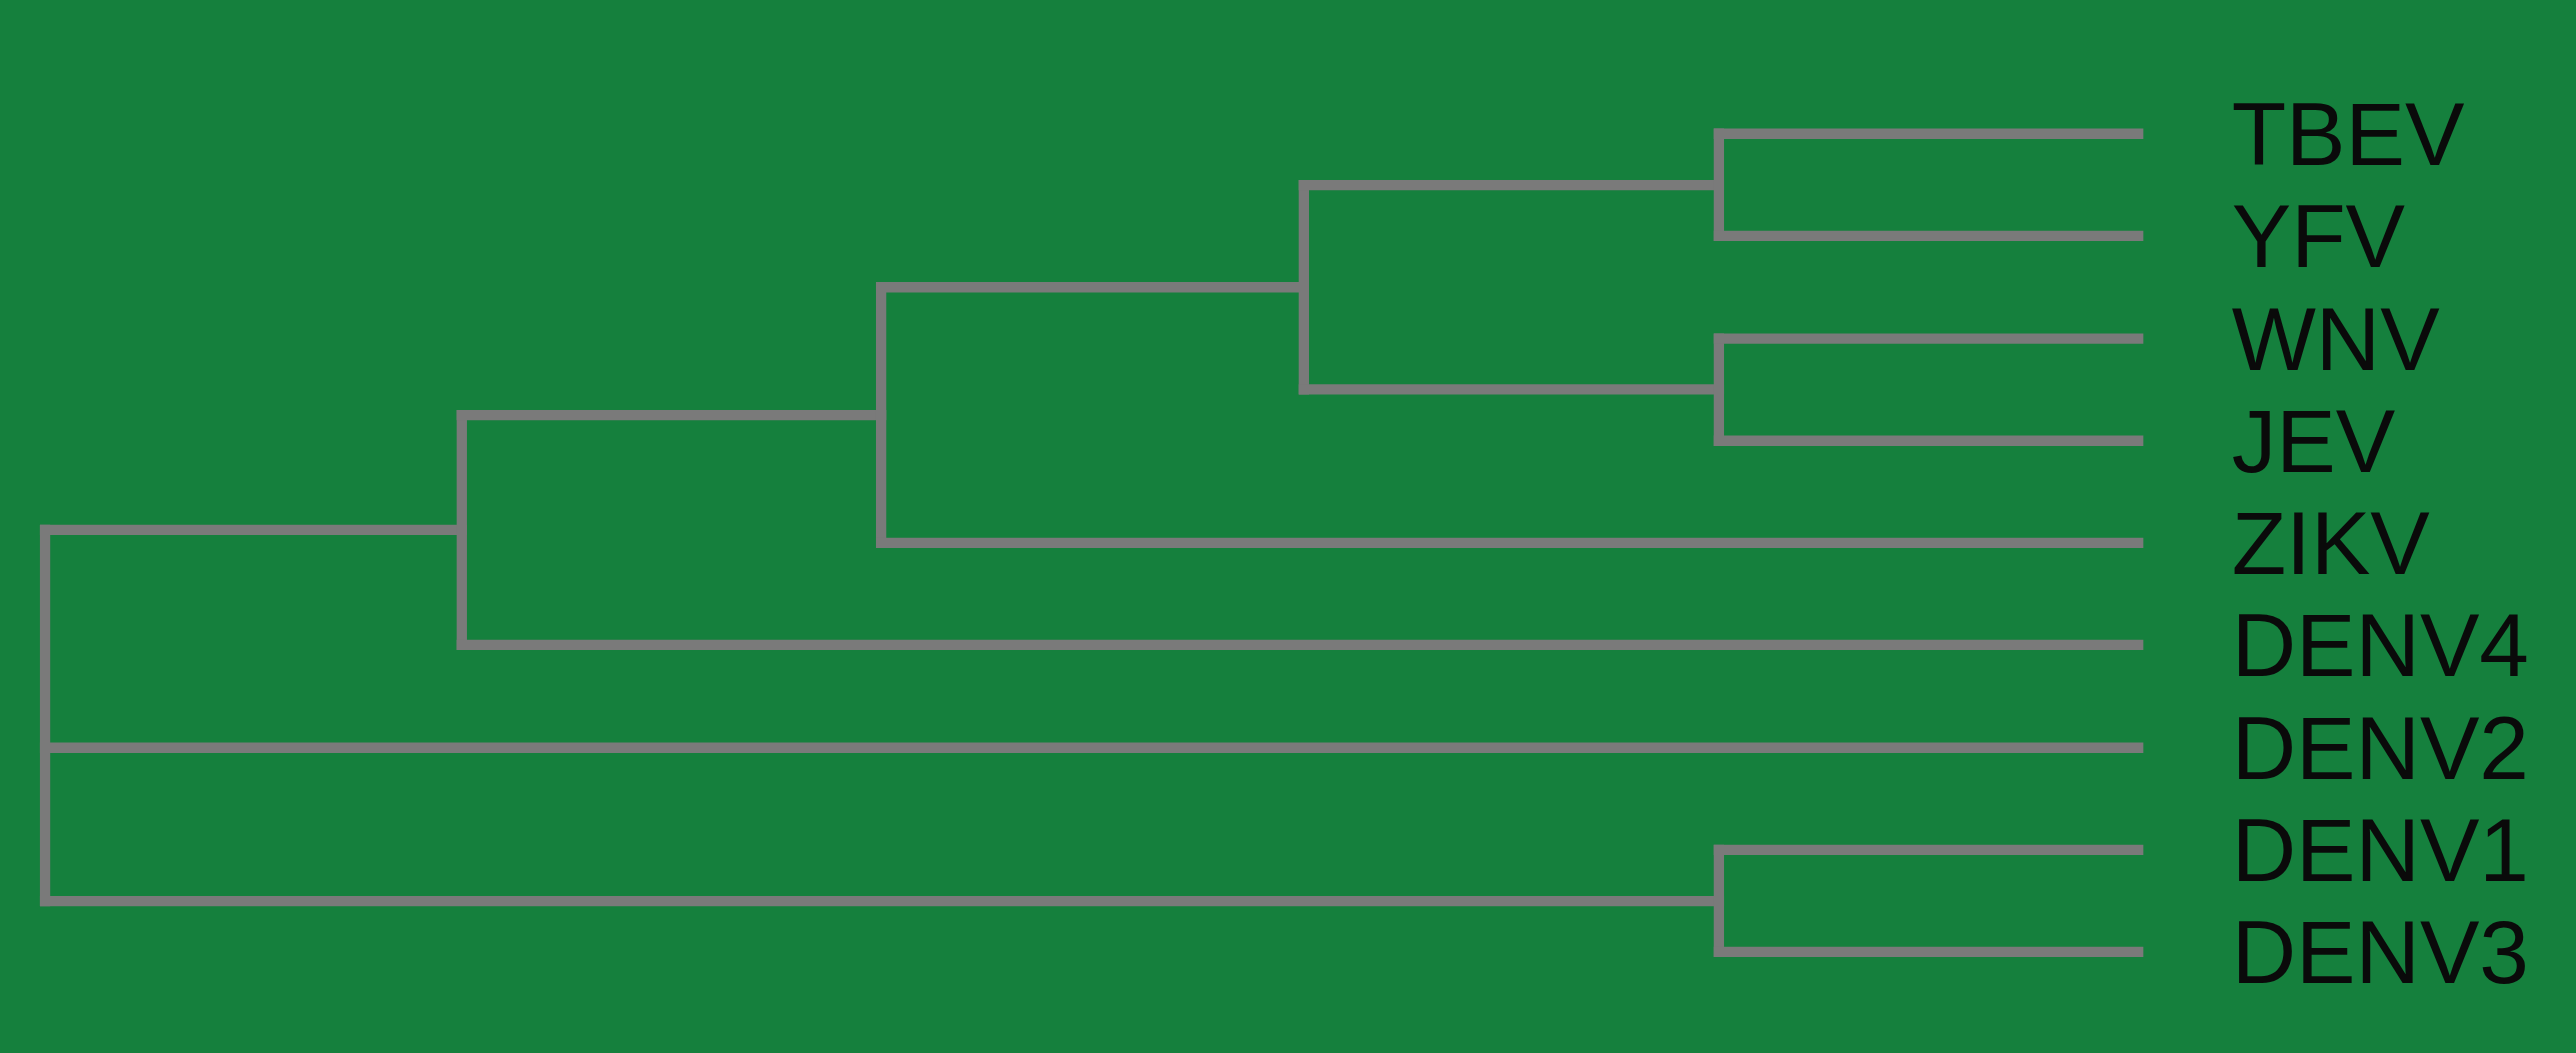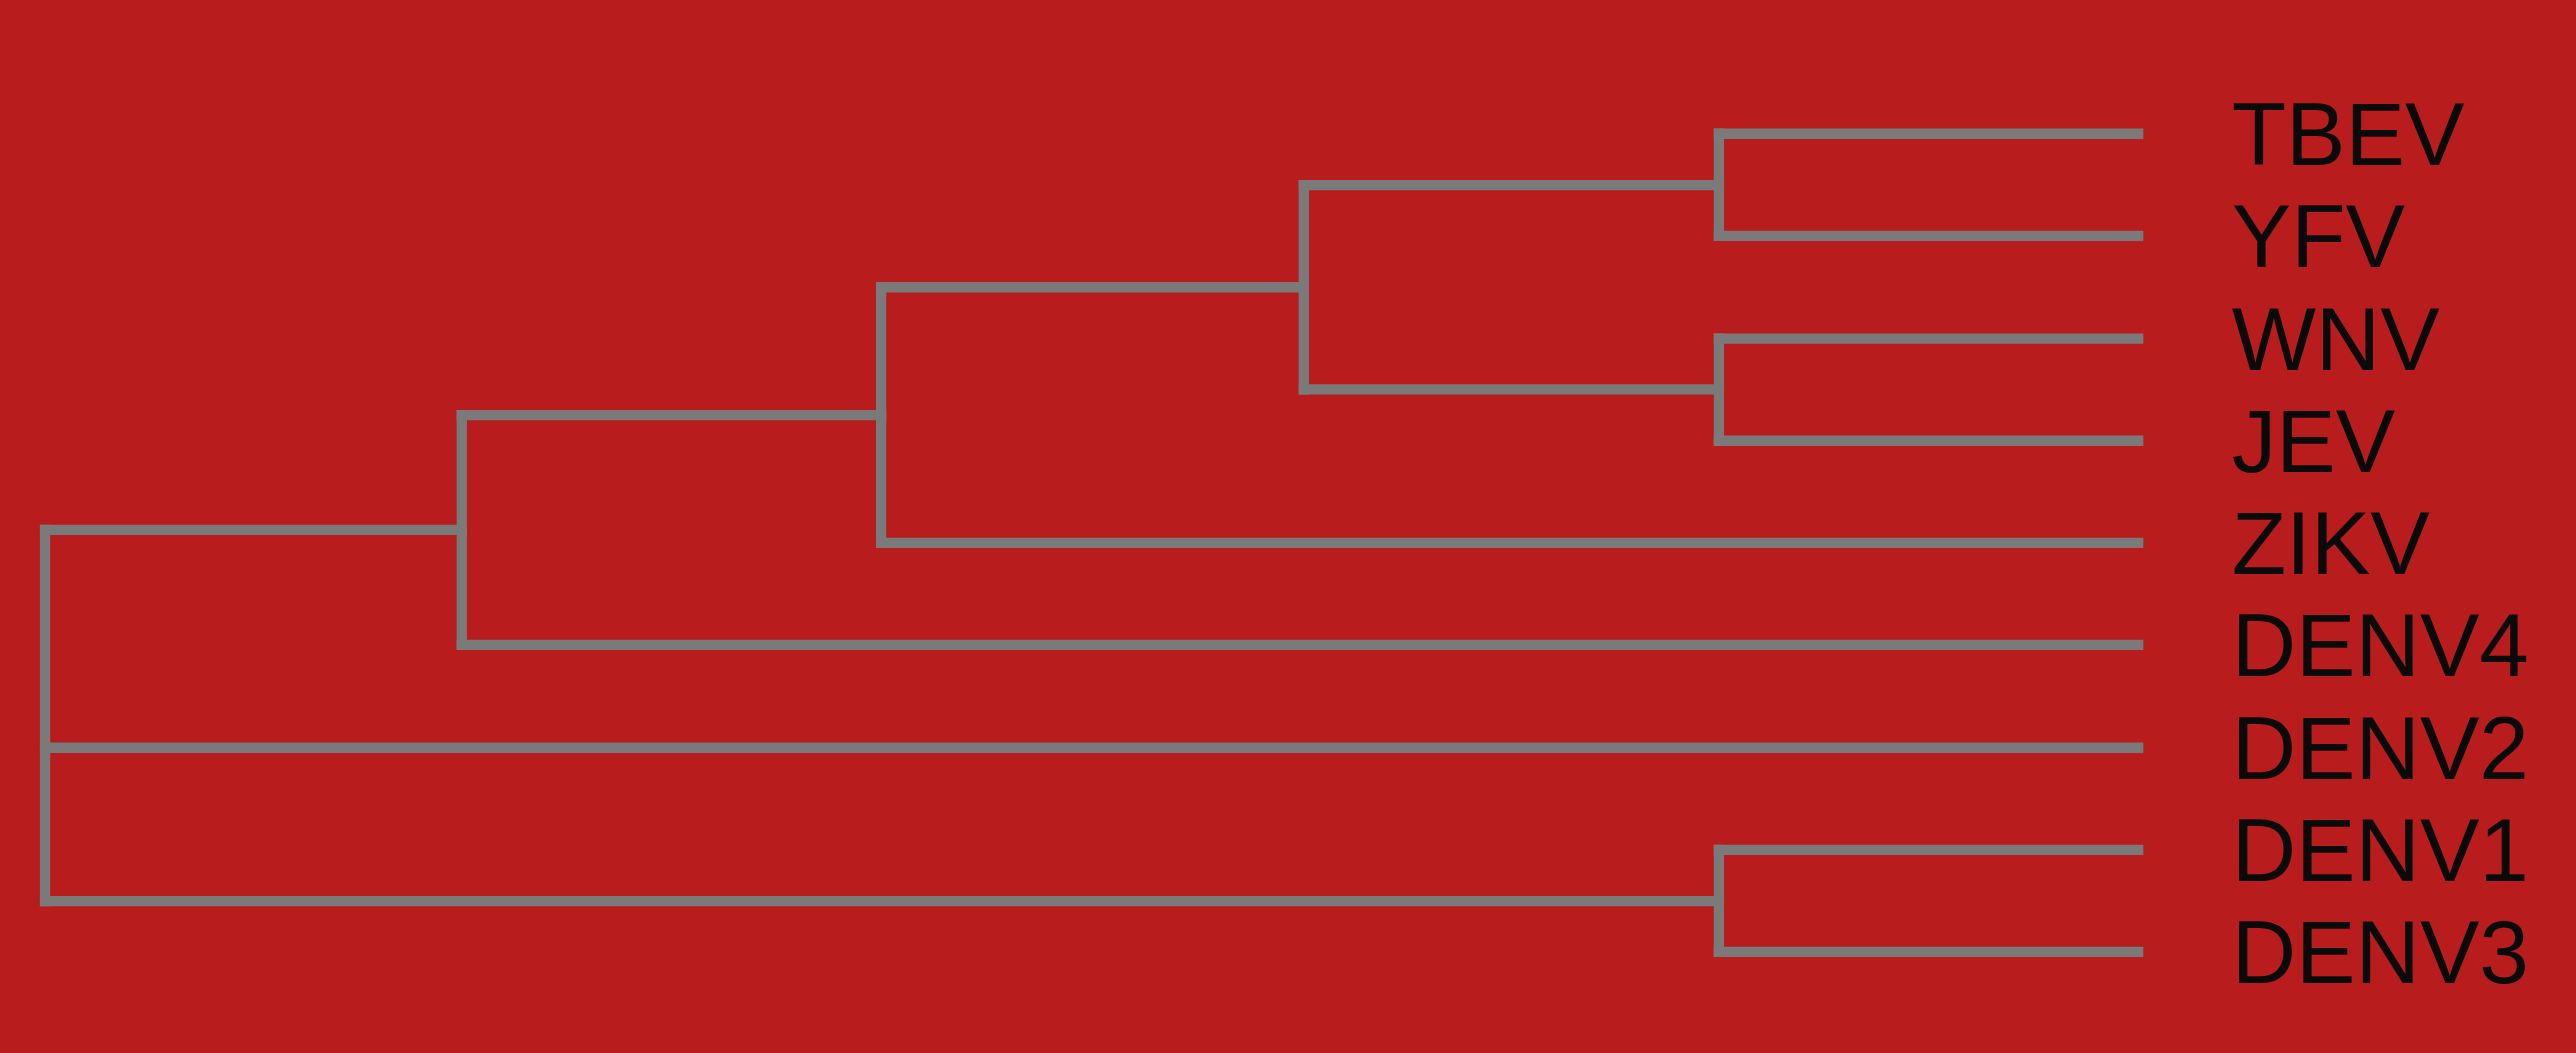--- a/index.html
+++ b/index.html
@@ -4,21 +4,21 @@
 <style>
   html, body {
     margin: 0;
     padding: 0;
     background: #ffffff;
   }
   .figure-wrap {
     position: relative;
     width: 2576px;
     height: 1053px;
-    background: #b91c1c;
+    background: #15803d;
     overflow: hidden;
   }
   svg.tree-canvas {
     display: block;
     width: 2576px;
     height: 1053px;
   }
   .taxon-label {
     font-family: "Liberation Sans", "DejaVu Sans", sans-serif;
     font-weight: 400;

